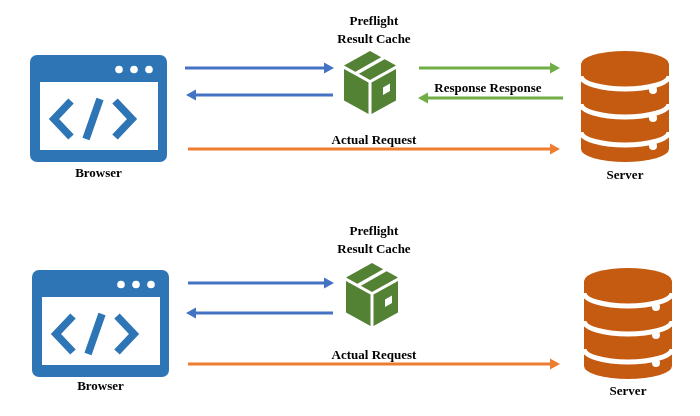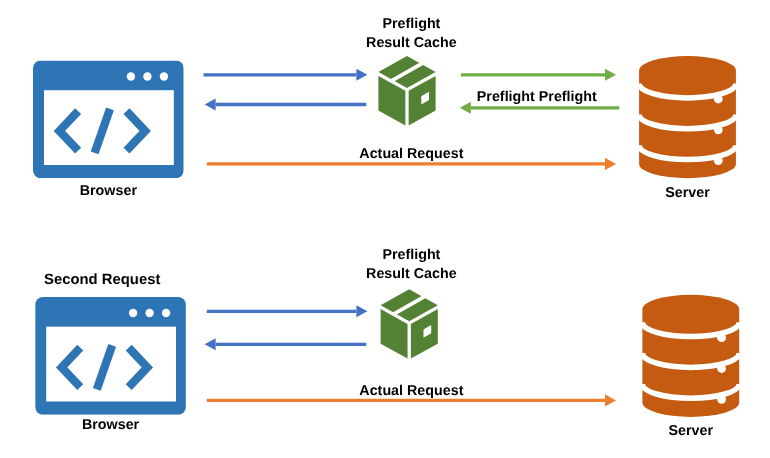--- a/index.html
+++ b/index.html
@@ -11,21 +11,21 @@
   }
   .canvas{position:absolute;left:0;top:0;width:700px;height:416px;}
   .label{
     position:absolute;
     font-weight:bold;
     font-size:13px;
     line-height:15px;
     color:var(--text,#000000);
     white-space:nowrap;
   }
-  .centered{text-align:center;}
+  .centered{text-align:center;font-family:Liberation Serif, serif;}
   .icon{position:absolute;}
   
   .browser-fill{fill:var(--browser-blue,#2e75b6);}
   .browser-stroke{stroke:var(--browser-blue,#2e75b6);}
   .box-fill{fill:var(--box-green,#548235);}
   .srv-fill{fill:var(--server-orange,#c55a11);}
   .white-f{fill:#ffffff;}
   .white-s{stroke:#ffffff;}
   .arr-blue{stroke:var(--arrow-blue,#4472c4);stroke-width:3;}
   .arr-blue-h{fill:var(--arrow-blue,#4472c4);}
@@ -71,24 +71,23 @@
     <path class="srv-fill" d="M1,14 A44,13 0 0 1 89,14 L89,99 A44,13 0 0 1 1,99 Z"></path>
     <path class="white-s" fill="none" stroke-width="5" d="M1,26 A44,13 0 0 0 89,26"></path>
     <path class="white-s" fill="none" stroke-width="5" d="M1,54 A44,13 0 0 0 89,54"></path>
     <path class="white-s" fill="none" stroke-width="5" d="M1,82 A44,13 0 0 0 89,82"></path>
     <circle class="white-f" cx="73" cy="40" r="4"></circle>
     <circle class="white-f" cx="73" cy="68" r="4"></circle>
     <circle class="white-f" cx="73" cy="96" r="4"></circle>
   </svg>
   <div class="label centered" style="left:580px;top:167px;width:90px;">Server</div>
 
-  <div class="label centered" style="left:408px;top:80px;width:160px;">Preflight Preflight</div>
+  <div class="label centered" style="left:408px;top:80px;width:160px;">Response Response</div>
   <div class="label centered" style="left:294px;top:132px;width:160px;">Actual Request</div>
 
-  <div class="label" style="left:40px;top:246px;font-size:13.5px;">Second Request</div>
 
   <svg class="icon" style="left:32px;top:270px;" width="137" height="107" viewBox="0 0 137 107">
     <rect class="browser-fill" x="0" y="0" width="137" height="107" rx="7"></rect>
     <rect class="white-f" x="10" y="27" width="118" height="68"></rect>
     <g>
       <circle class="white-f" cx="89" cy="14.5" r="3.8"></circle>
       <circle class="white-f" cx="104" cy="14.5" r="3.8"></circle>
       <circle class="white-f" cx="119" cy="14.5" r="3.8"></circle>
     </g>
     <g fill="none" stroke-width="7.5" class="browser-stroke">

